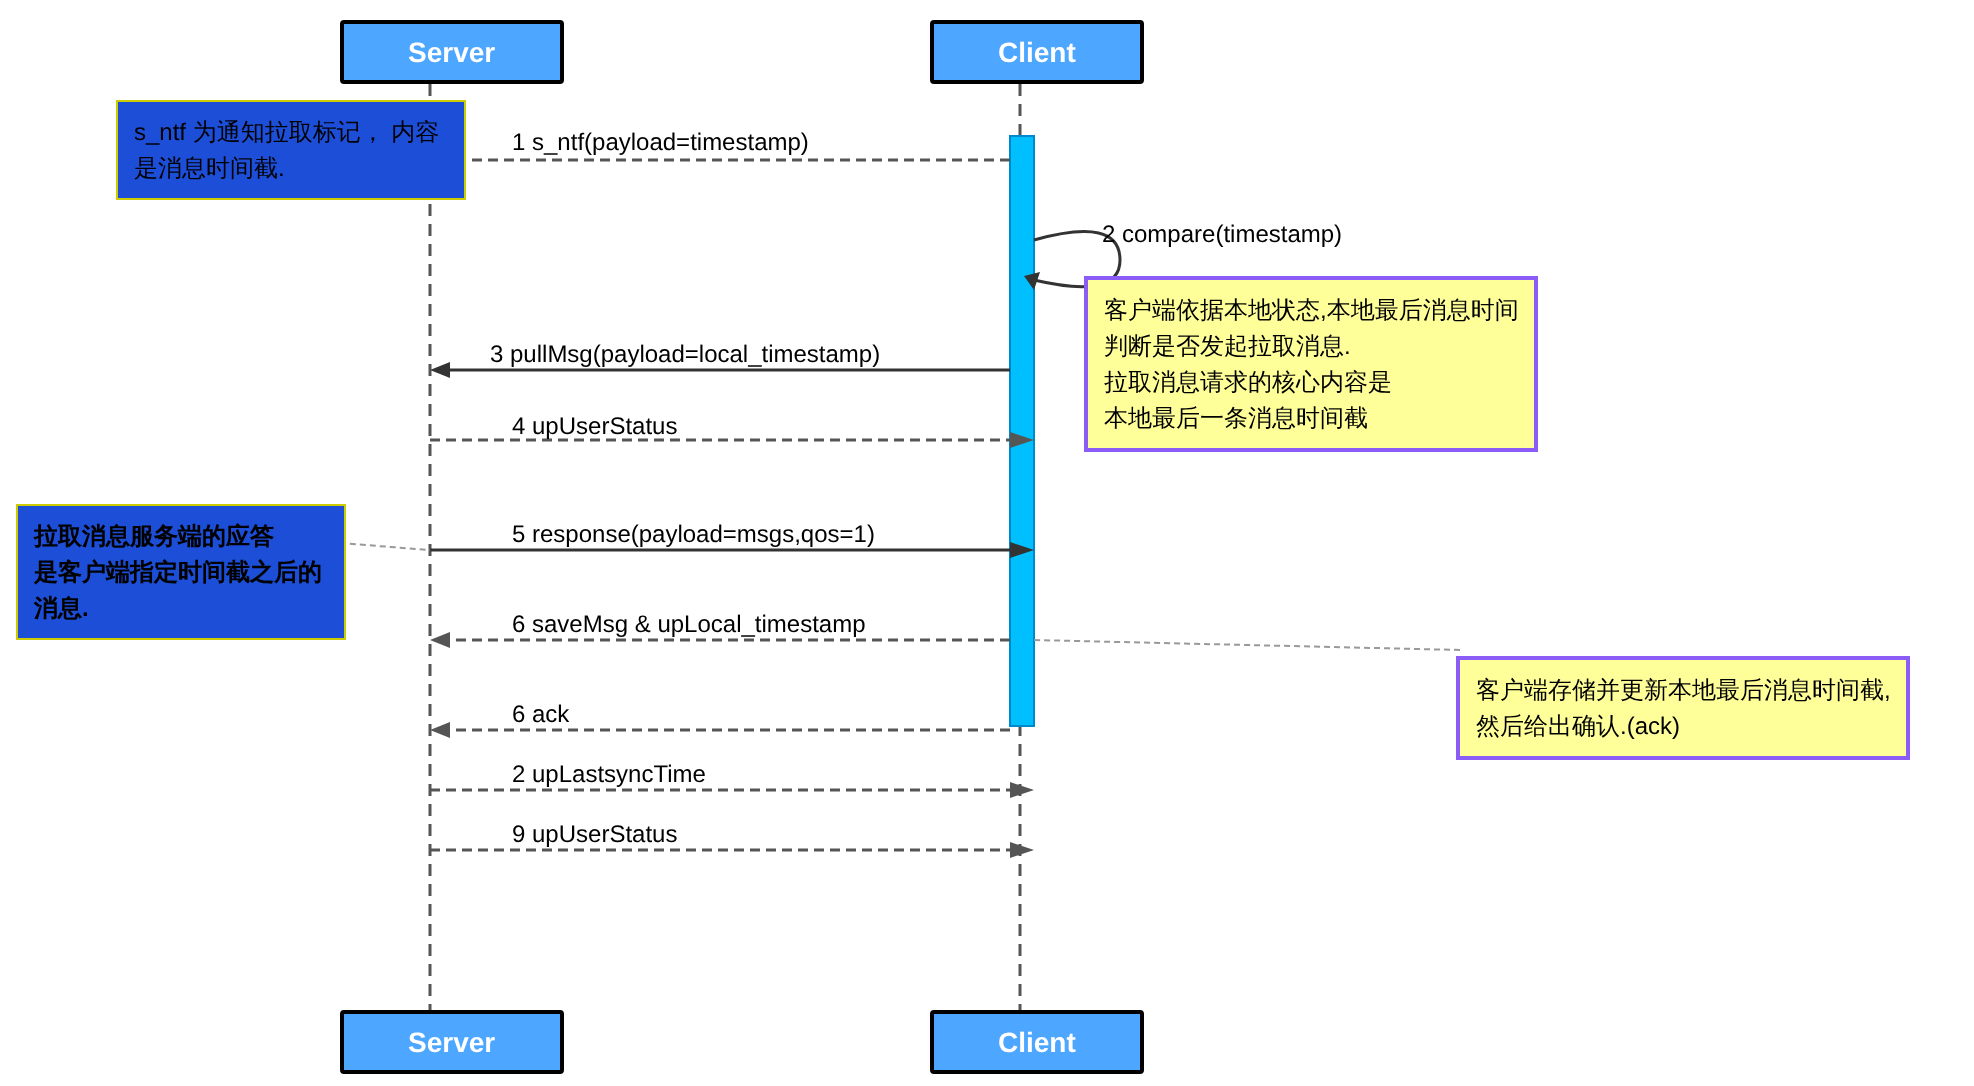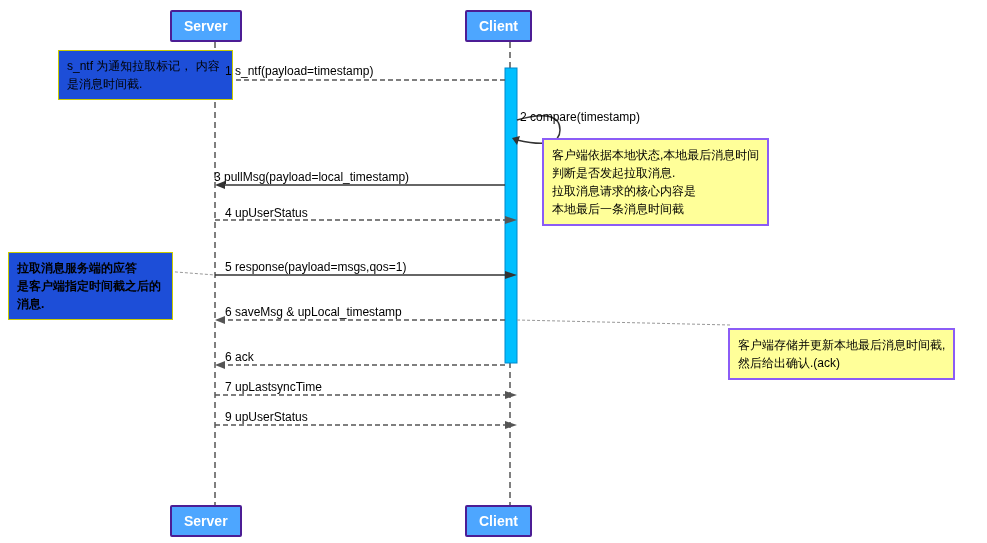--- a/index.html
+++ b/index.html
@@ -14,26 +14,26 @@
     }
     #diagram {
       position: relative;
       width: 987px;
       height: 543px;
       background: #fff;
     }
     .actor-box {
       position: absolute;
       background: #4da6ff;
-      border: 2px solid #4c1d95;
+      border: 2px solid #000000;
       color: #fff;
       font-weight: bold;
       font-size: 14px;
       text-align: center;
-      padding: 6px 12px;
+      padding: 6px 32px;
       border-radius: 2px;
       white-space: nowrap;
     }
     .note-box {
       position: absolute;
       background: #1d4ed8;
       border: 1px solid #cccc00;
       padding: 6px 8px;
       font-size: 12px;
       line-height: 1.5;
@@ -46,20 +46,21 @@
       padding: 6px 8px;
       font-size: 12px;
       line-height: 1.5;
       max-width: 220px;
     }
     .arrow-label {
       position: absolute;
       font-size: 12px;
       color: #000;
       white-space: nowrap;
+      margin-left: 31px;
     }
     svg.arrows {
       position: absolute;
       top: 0;
       left: 0;
       width: 987px;
       height: 543px;
       pointer-events: none;
     }
   </style>
@@ -155,20 +156,20 @@
 
   <div class="arrow-label" style="left: 225px; top: 305px;">
     <span>6 saveMsg &amp; upLocal_timestamp</span>
   </div>
 
   <div class="arrow-label" style="left: 225px; top: 350px;">
     <span>6 ack</span>
   </div>
 
   <div class="arrow-label" style="left: 225px; top: 380px;">
-    <span>7 upLastsyncTime</span>
+    <span>2 upLastsyncTime</span>
   </div>
 
   <div class="arrow-label" style="left: 225px; top: 410px;">
     <span>9 upUserStatus</span>
   </div>
 
 </div>
 
 </body></html>

